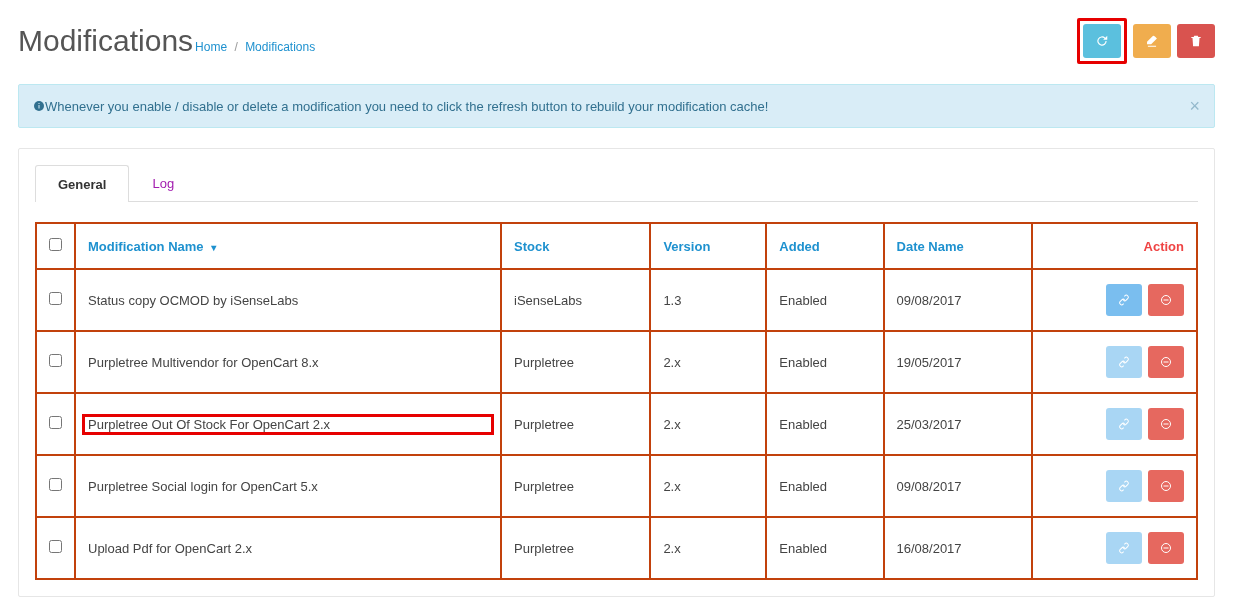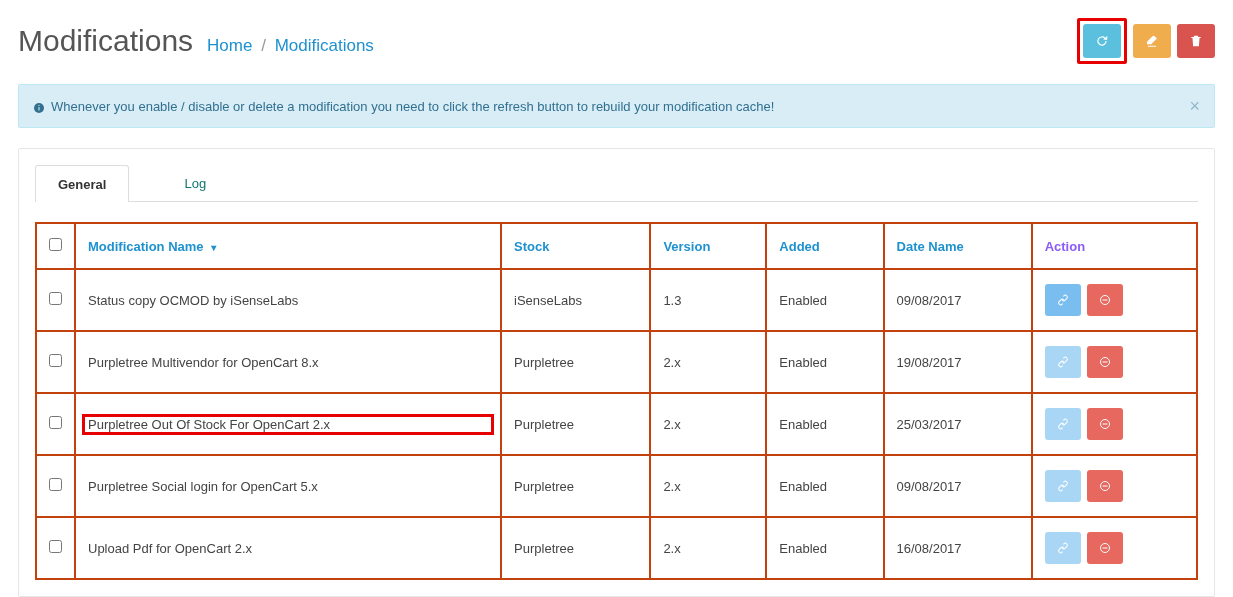--- a/index.html
+++ b/index.html
@@ -1,47 +1,47 @@
 <!DOCTYPE html>
 <html><head>
 <meta charset="utf-8">
 <style>
 * { box-sizing: border-box; margin: 0; padding: 0; }
 body { font-family: -apple-system, "Helvetica Neue", Arial, sans-serif; font-size: 13px; color: #444; background: #fff; padding: 18px; width: 1233px; }
 .page-header { display: flex; align-items: center; justify-content: space-between; margin-bottom: 20px; }
-.page-header-left { display: flex; align-items: baseline; gap: 14px; }
+.page-header-left { display: flex; align-items: baseline; gap: 2px; }
 .page-title { font-size: 30px; font-weight: 300; color: #555; }
-.breadcrumb { font-size: 17px; color: #888; }
+.breadcrumb { font-size: 12px; color: #888; }
 .breadcrumb a { color: #1e91cf; text-decoration: none; }
 .breadcrumb span.sep { margin: 0 4px; color: #999; }
 .btn-group { display: flex; gap: 6px; align-items: center; }
 .btn { display: inline-flex; align-items: center; justify-content: center; width: 38px; height: 34px; border: none; border-radius: 3px; cursor: pointer; color: #fff; }
 .btn-refresh { background: #5bc0de; }
 .btn-clear { background: #f0ad4e; }
 .btn-delete { background: #d9534f; }
 .btn-link-small { background: #7abeef; }
 .btn-link-small.dim { background: #a9d6f4; }
 .btn-minus { background: #e6685f; }
 .btn-sm { width: 36px; height: 32px; border-radius: 3px; }
 .highlight-box { border: 3px solid #e60000; padding: 3px; border-radius: 2px; }
 .alert { background: #d9edf7; border: 1px solid #bce8f1; color: #31708f; padding: 12px 14px; border-radius: 2px; display: flex; align-items: center; justify-content: space-between; margin-bottom: 20px; }
-.alert-left { display: flex; align-items: flex-end; gap: 6px; }
+.alert-left { display: flex; align-items: center; }
 .alert-close { color: #94b9cc; cursor: pointer; font-size: 18px; line-height: 1; }
 .panel { border: 1px solid #e6e6e6; border-radius: 2px; }
 .panel-heading { padding: 14px 16px; border-bottom: 1px solid #eee; display: flex; align-items: center; gap: 12px; }
 .panel-heading-icon { font-size: 15px; color: #444; }
 .panel-heading-title { font-size: 16px; color: #3b3b3b; font-weight: 400; }
 .panel-body { padding: 16px; }
-.tabs { display: flex; border-bottom: 1px solid #ddd; margin-bottom: 20px; gap: 32px; }
-.tab { padding: 10px 22px; cursor: pointer; color: #0f766e; border: 1px solid transparent; border-bottom: none; background: transparent; font-size: 13px; }
+.tabs { display: flex; border-bottom: 1px solid #ddd; margin-bottom: 20px; }
+.tab { padding: 10px 22px; cursor: pointer; color: #a21caf; border: 1px solid transparent; border-bottom: none; background: transparent; font-size: 13px; }
 .tab.active { color: #333; font-weight: 700; border-color: #ddd; border-radius: 3px 3px 0 0; margin-bottom: -1px; background: #fff; }
 table.list { width: 100%; border-collapse: collapse; }
 table.list th, table.list td { border: 2px solid #c2410c; padding: 14px 12px; text-align: left; vertical-align: middle; }
 table.list th { font-weight: 700; color: #1e91cf; font-size: 13px; }
-table.list th.action, table.list td.action { color: #8b5cf6; }
+table.list th.action, table.list td.action { text-align: right; color: #ef4444; }
 table.list th.checkbox-cell, table.list td.checkbox-cell { width: 34px; text-align: center; }
 .sort-caret { font-size: 10px; margin-left: 4px; }
 input[type="checkbox"] { width: 13px; height: 13px; }
 .row-actions { display: inline-flex; gap: 6px; }
 .icon-svg { width: 14px; height: 14px; fill: currentColor; }
 .icon-svg-sm { width: 12px; height: 12px; fill: currentColor; }
 .row-highlight { position: relative; }
 .row-highlight::after { content: ""; position: absolute; left: -6px; top: -3px; right: -6px; bottom: -3px; border: 3px solid #e60000; pointer-events: none; }
 .name-cell-wrap { position: relative; display: block; }
 </style>
@@ -140,21 +140,21 @@
               </div></td>
           </tr>
           <tr>
             <td class="checkbox-cell"><input type="checkbox" style=""></td>
             <td>
               <span class="name-cell-wrap">Purpletree Multivendor for OpenCart 8.x</span>
             </td>
             <td>Purpletree</td>
             <td>2.x</td>
             <td>Enabled</td>
-            <td>19/08/2017</td>
+            <td>19/05/2017</td>
             <td class="action"><div class="row-actions">
                 <button class="btn btn-sm btn-link-small dim">
                   <svg class="icon-svg-sm" viewBox="0 0 24 24">
                     <path d="M10 13a5 5 0 0 0 7.07 0l3-3a5 5 0 0 0-7.07-7.07l-1 1 1.41 1.41 1-1a3 3 0 1 1 4.24 4.24l-3 3a3 3 0 0 1-4.24 0zM14 11a5 5 0 0 0-7.07 0l-3 3a5 5 0 0 0 7.07 7.07l1-1-1.41-1.41-1 1a3 3 0 1 1-4.24-4.24l3-3a3 3 0 0 1 4.24 0z"></path>
                   </svg>
                 </button>
                 <button class="btn btn-sm btn-minus">
                   <svg class="icon-svg-sm" viewBox="0 0 24 24">
                     <circle cx="12" cy="12" r="9" fill="none" stroke="currentColor" stroke-width="2"></circle>
                     <rect x="7" y="11" width="10" height="2"></rect>

